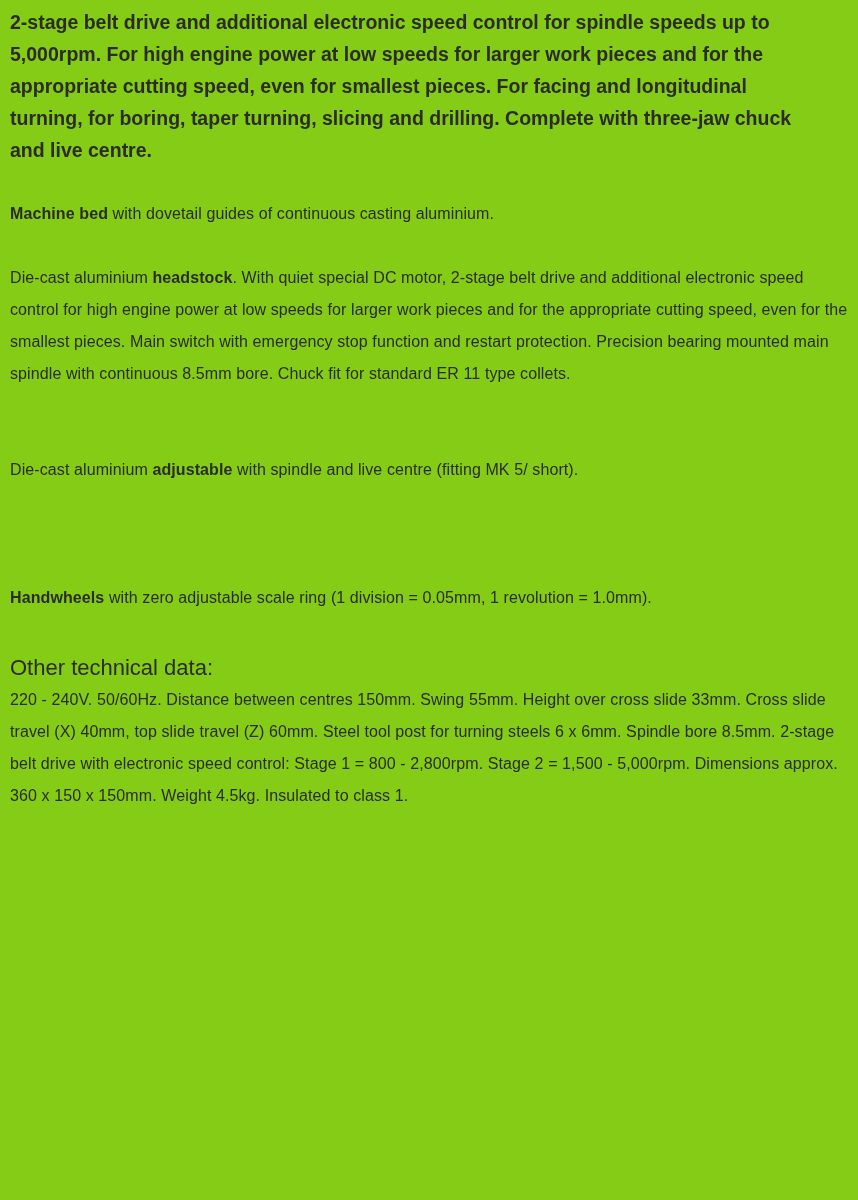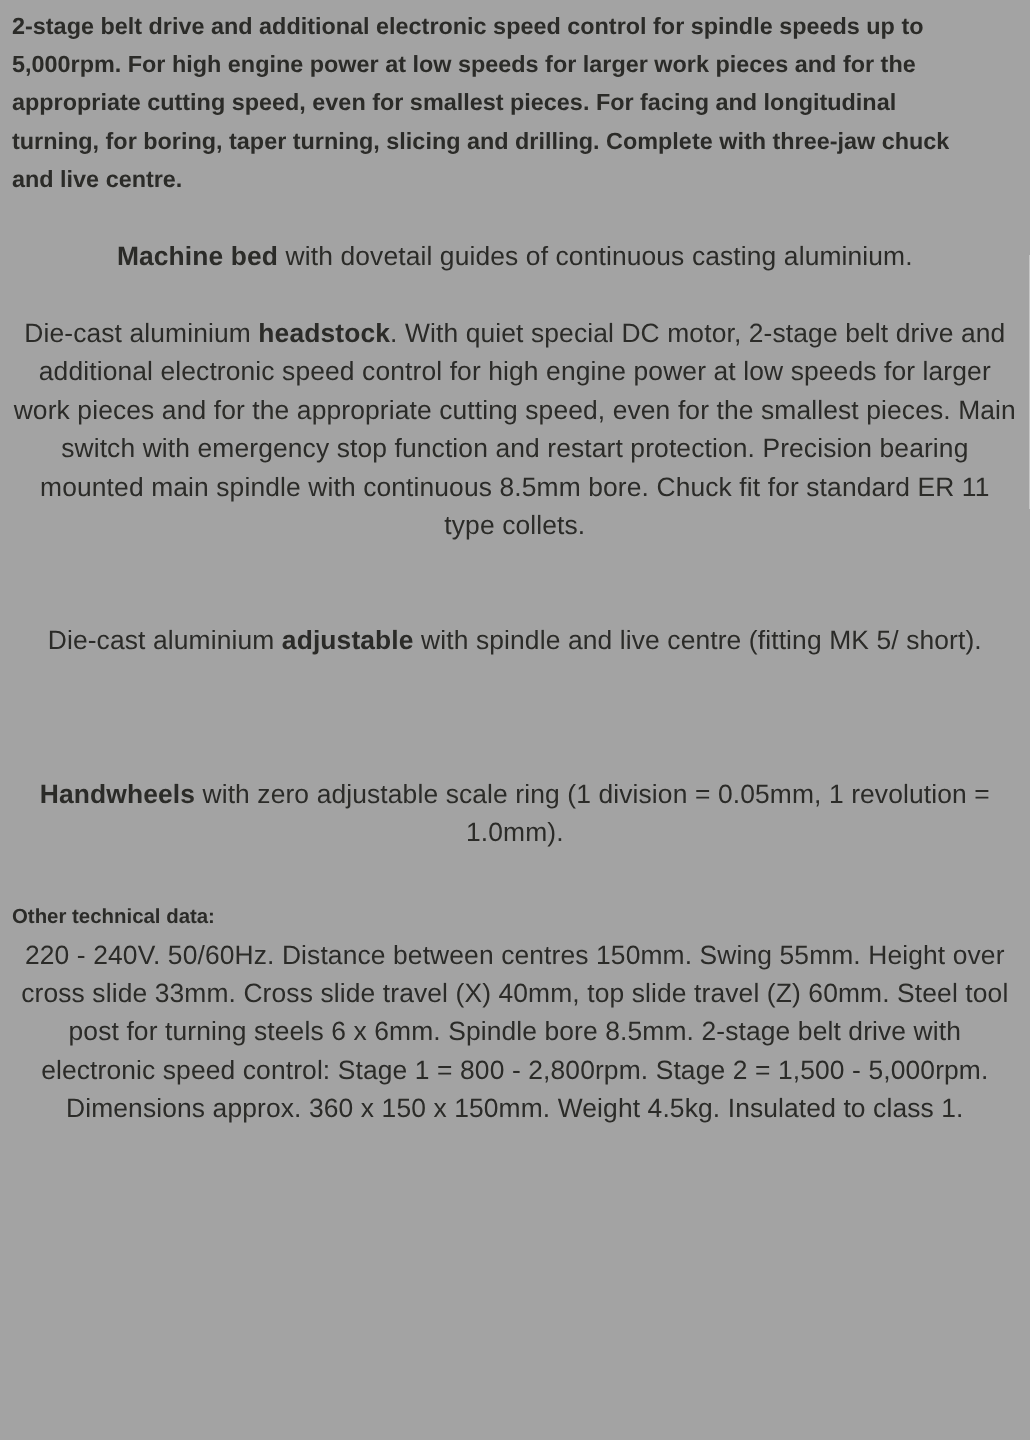--- a/index.html
+++ b/index.html
@@ -12,48 +12,47 @@
     min-height: 1200px;
     font-family: "Liberation Sans", sans-serif;
     color: #2b2b28;
     -webkit-font-smoothing: antialiased;
   }
   .page {
     width: 858px;
     min-height: 1200px;
     box-sizing: border-box;
     padding: 6px 10px 0 10px;
-    background: #a3a3a3;
+    background: #84cc16;
   }
   .block {
-    font-size: 22px;
+    font-size: 16px;
     line-height: 32px;
     letter-spacing: 0.1px;
     margin: 0;
-    text-align: center;
   }
   .intro {
     font-weight: bold;
     font-size: 19.5px;
     line-height: 32px;
     margin: 0 0 0 0;
     padding-right: 30px;
   }
   .gap {
     height: 32px;
   }
   .gap-section {
     height: 38px;
   }
   b, strong, .b {
     font-weight: bold;
   }
   .heading {
-    font-weight: bold;
-    font-size: 17px;
+    font-weight: normal;
+    font-size: 22px;
     line-height: 32px;
     margin: 0;
   }
   .para {
     margin: 0;
   }
 </style>
 </head>
 <body>
 

